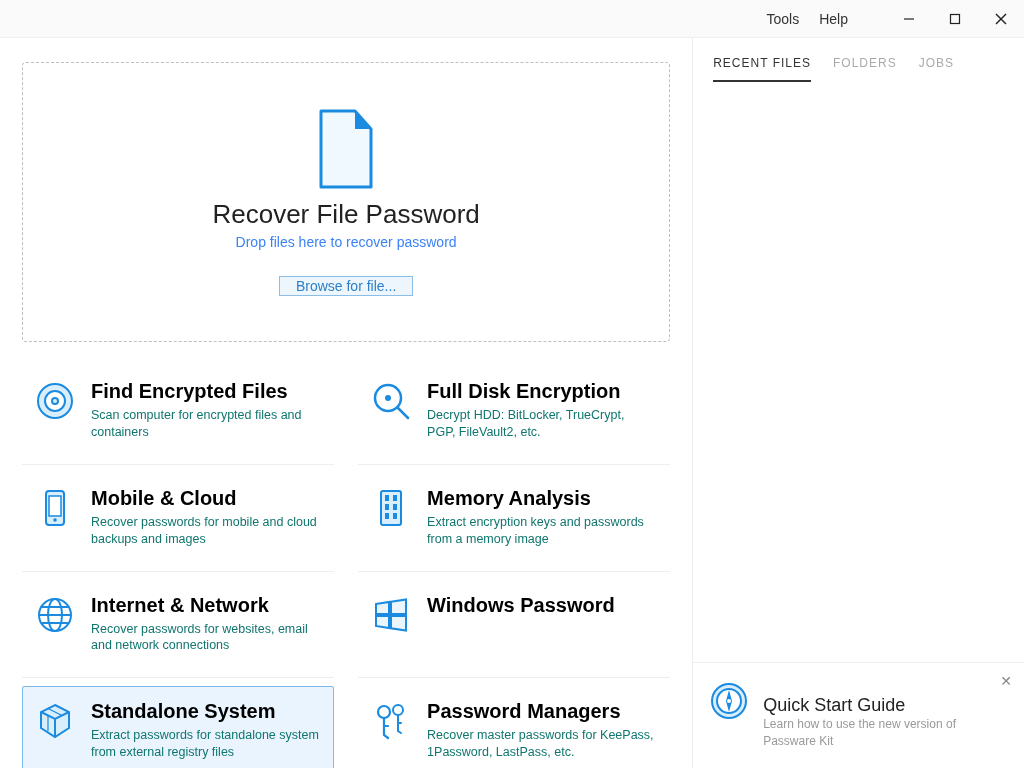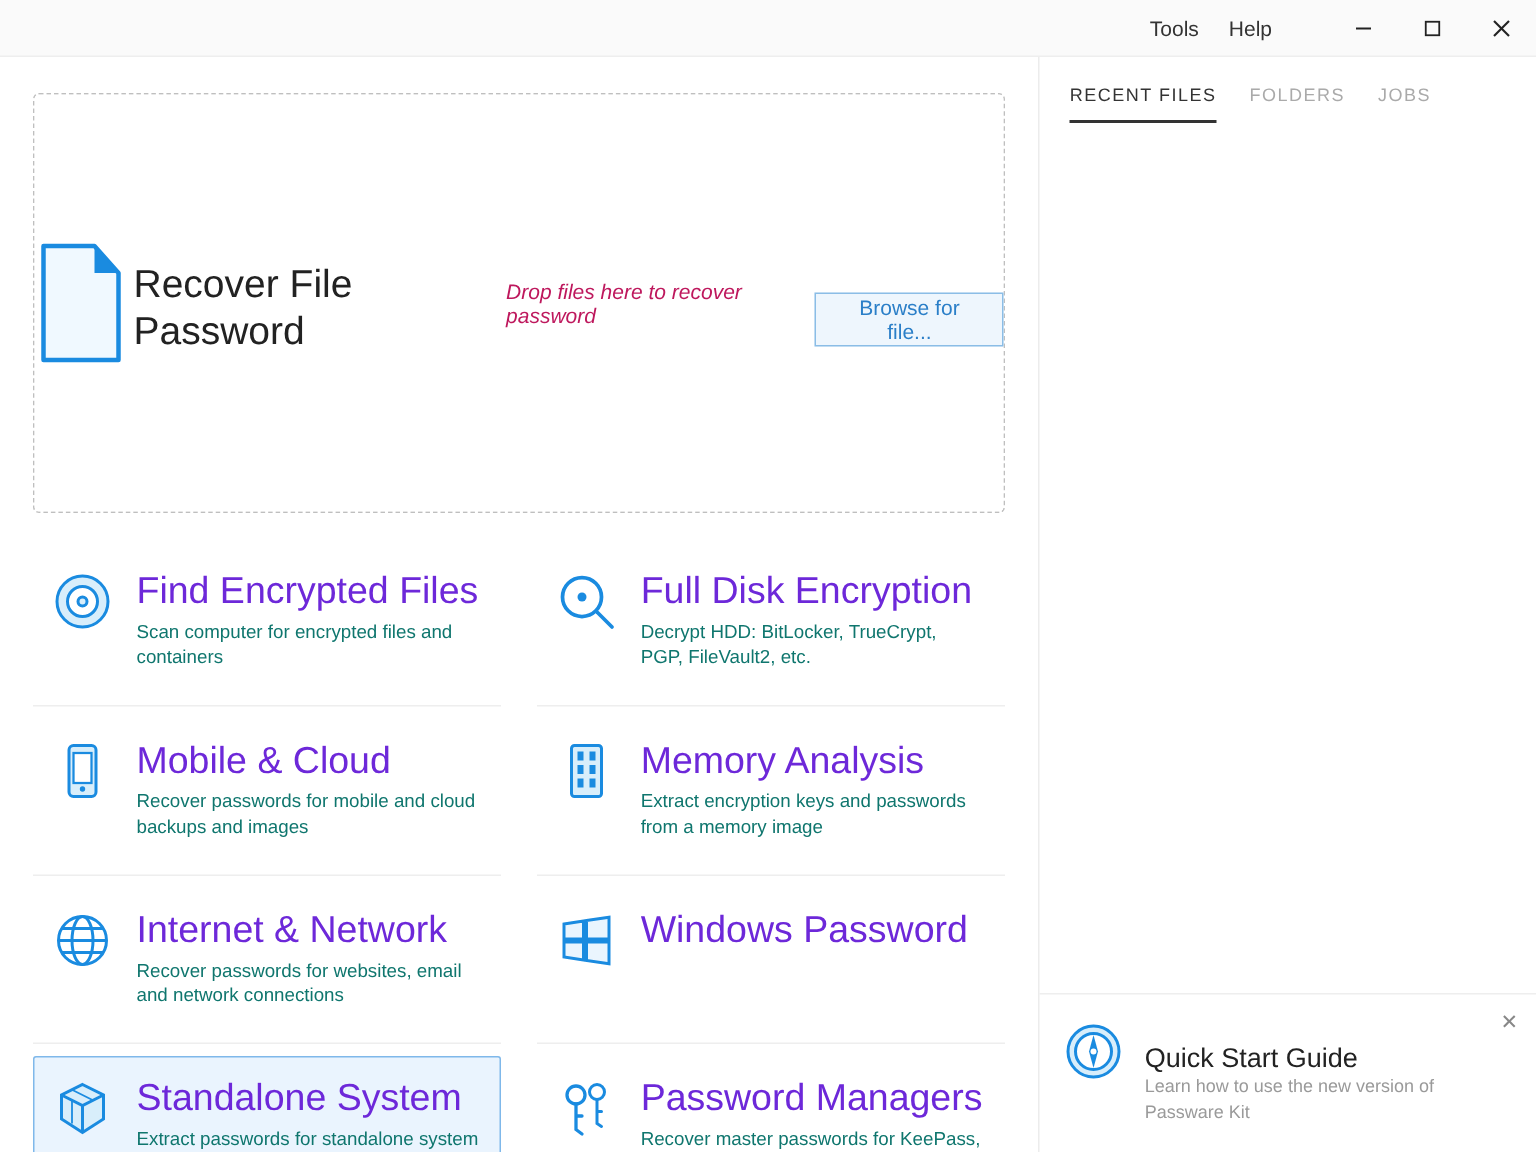--- a/index.html
+++ b/index.html
@@ -16,38 +16,38 @@
   svg { display:block; }
 
   
   .body { display: flex; height: calc(768px - 38px); }
   .main { width: 720px; padding: 24px 22px 10px 22px; overflow: hidden; position: relative; }
   .side { width: 346px; border-left: 1px solid #ececec; display:flex; flex-direction:column; }
 
   
   .dropzone {
     border: 1px dashed #bfbfbf; border-radius: 4px; height: 280px;
-    display: flex; align-items: center; justify-content: center; gap: 4px;
+    display: flex; flex-direction: column; align-items: center; justify-content: center; gap: 4px;
     background: #fff;
   }
   .dropzone .title { font-size: 26px; font-weight: 400; color: #222; margin-top: 6px; }
-  .dropzone .sub { font-size: 14px; color: #be185d; font-style: italic; }
+  .dropzone .sub { font-size: 14px; color: #3b82f6; }
   .browse-btn {
     margin-top: 22px; padding: 1px 16px; font-size: 14px; color: #2b7fc8;
     background: #eef6fd; border: 1px solid #8bbde6; cursor: pointer;
   }
 
   .grid { display: grid; grid-template-columns: 1fr 1fr; column-gap: 24px; row-gap: 8px; margin-top: 24px; }
   .card {
     display: flex; gap: 16px; padding: 12px 14px 14px 12px; border: 1px solid transparent; border-radius: 2px;
     cursor: pointer; min-height: 86px; align-items: flex-start;
   }
   .card.selected { background: #eaf4fe; border: 1px solid #7fb8ea; }
   .card .ic { width: 40px; height: 40px; flex: none; margin-top: 2px; }
-  .card .tt { font-size: 25px; font-weight: 400; color: #6d28d9; line-height: 1.2; margin-bottom: 4px; }
+  .card .tt { font-size: 20px; font-weight: 700; color: #000000; line-height: 1.2; margin-bottom: 4px; }
   .card .dd { font-size: 12.5px; color: #0f766e; line-height: 1.35; max-width: 230px; }
   .hdiv { border-top: 1px solid #eee; height: 0; }
 
   
   .side-tabs { display:flex; gap: 22px; padding: 18px 20px 0 20px; font-size: 12px; letter-spacing: 1px; color: #aaa; }
   .side-tab { padding-bottom: 10px; cursor:pointer; }
   .side-tab.active { color: #333; border-bottom: 2px solid #333; }
   .side-body { flex:1; }
   .qsg {
     display:flex; gap:14px; align-items:flex-start; padding: 16px 16px 18px 16px;

